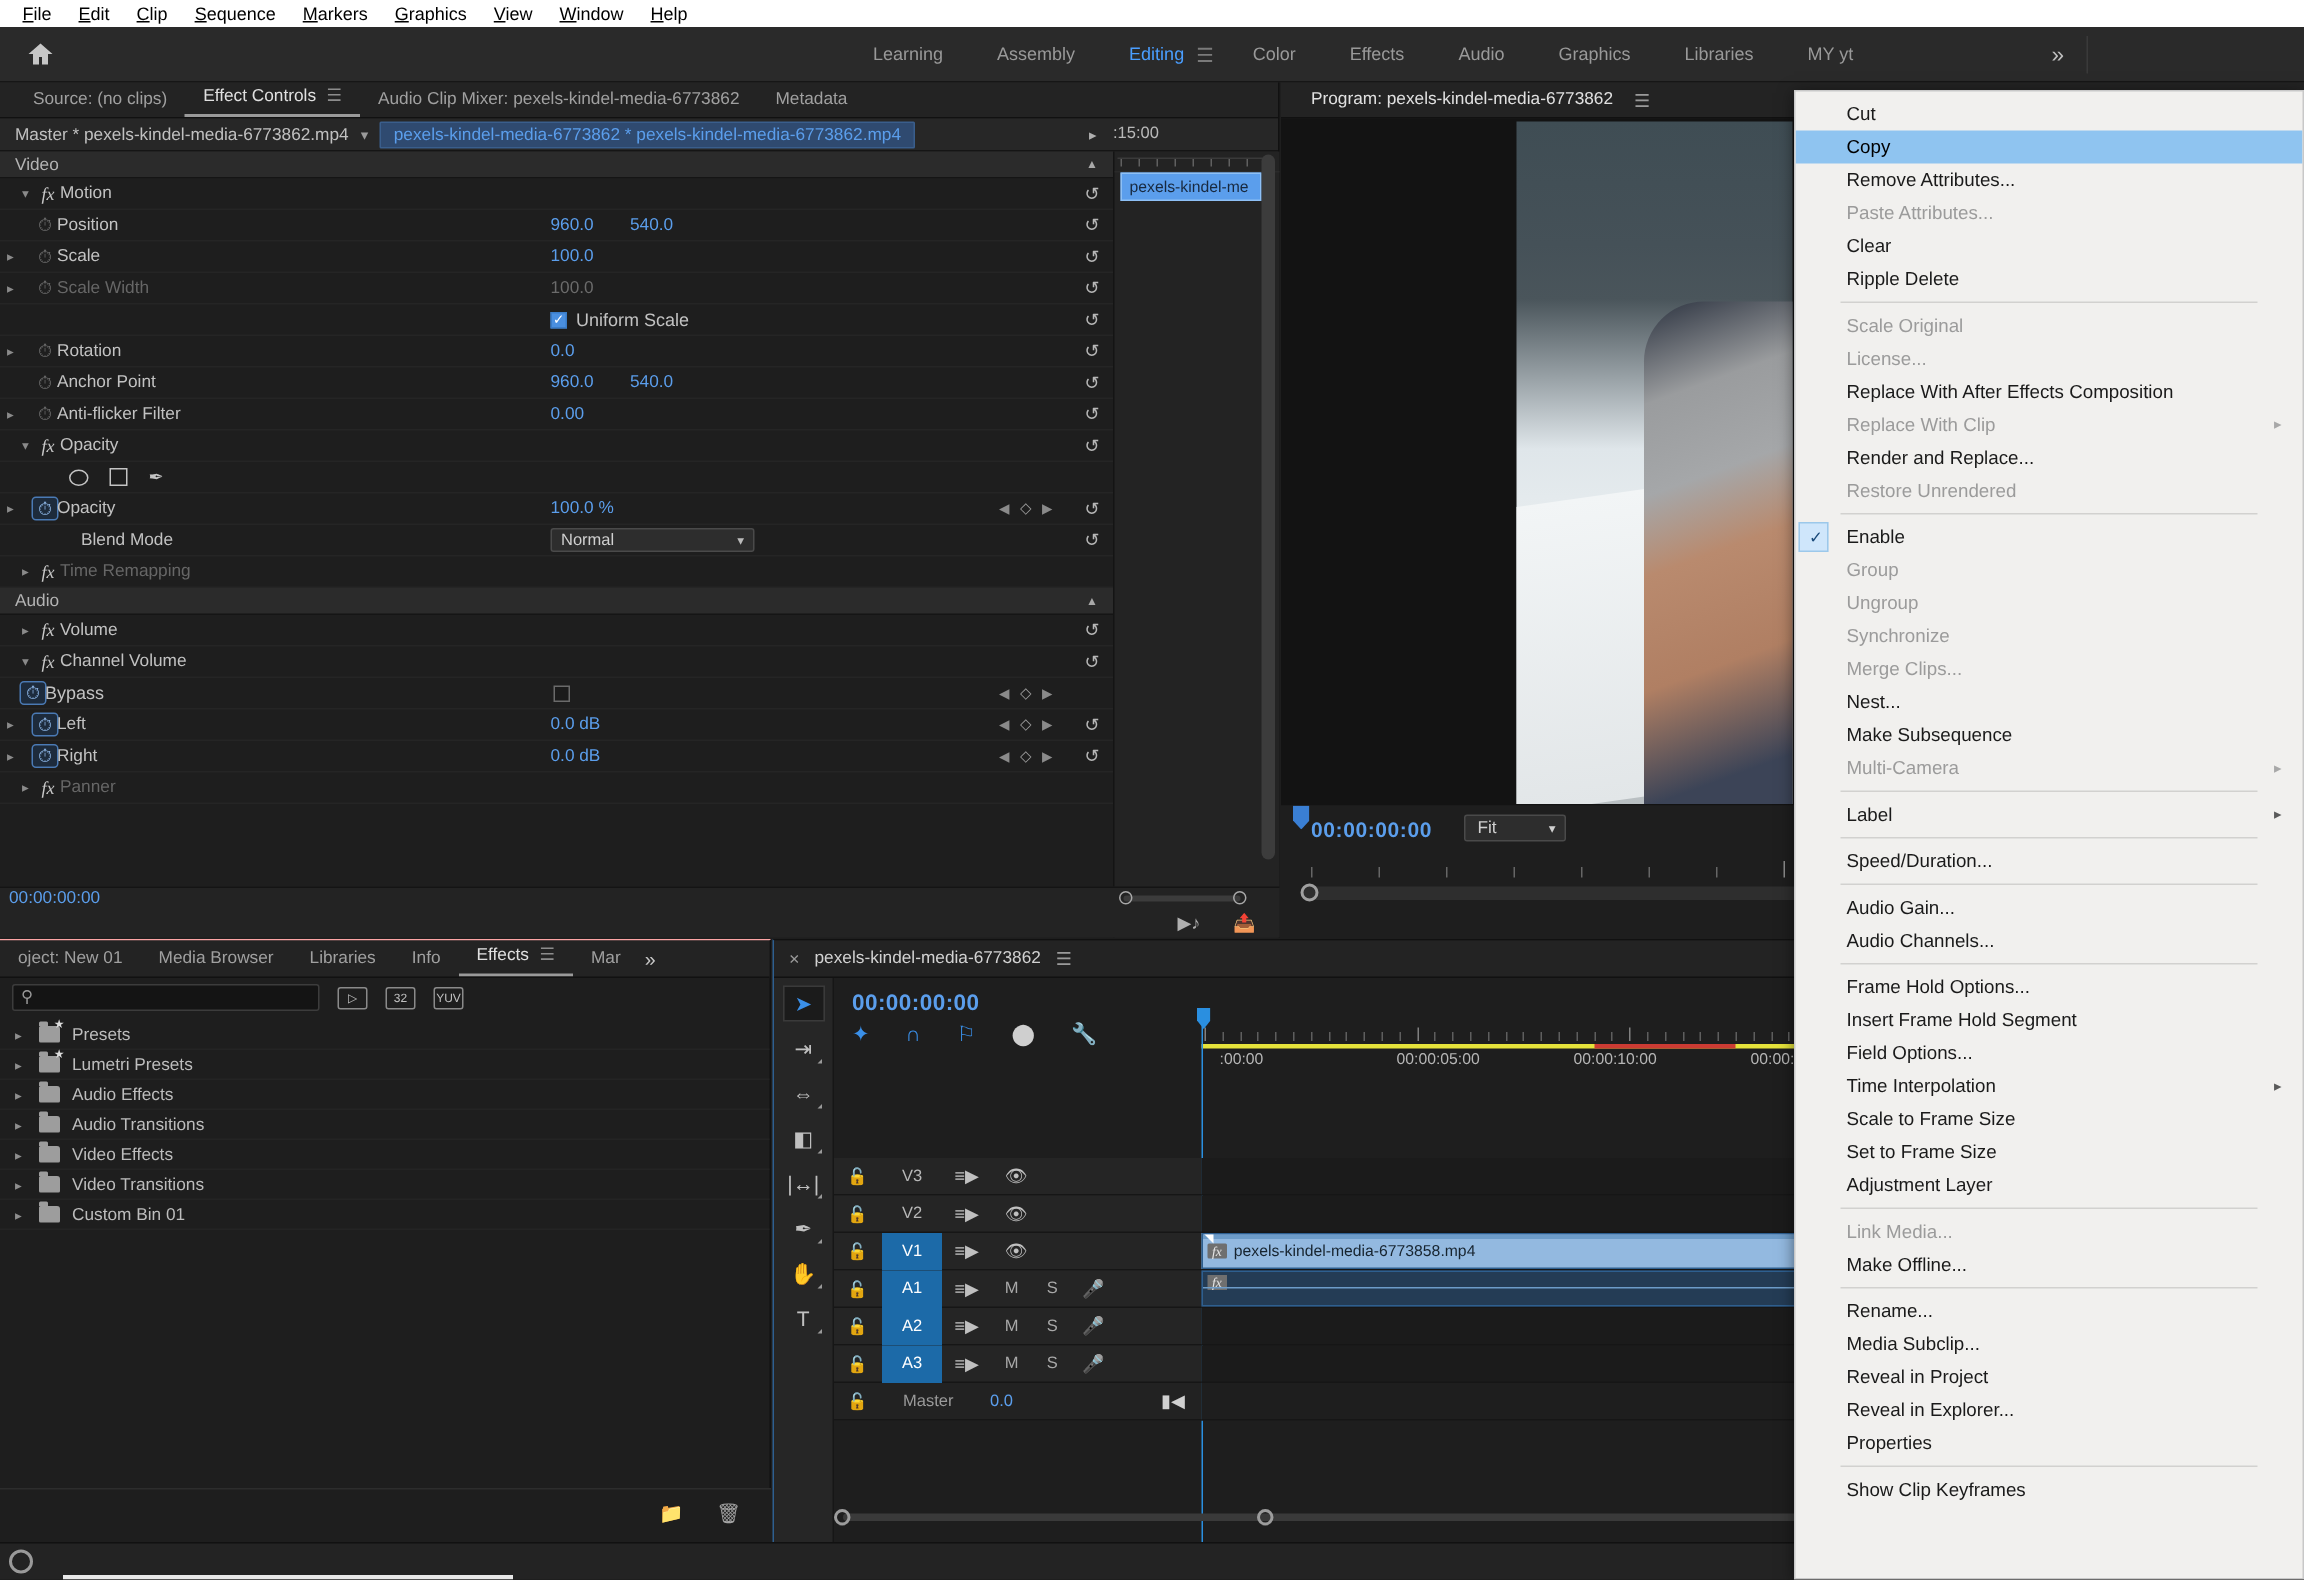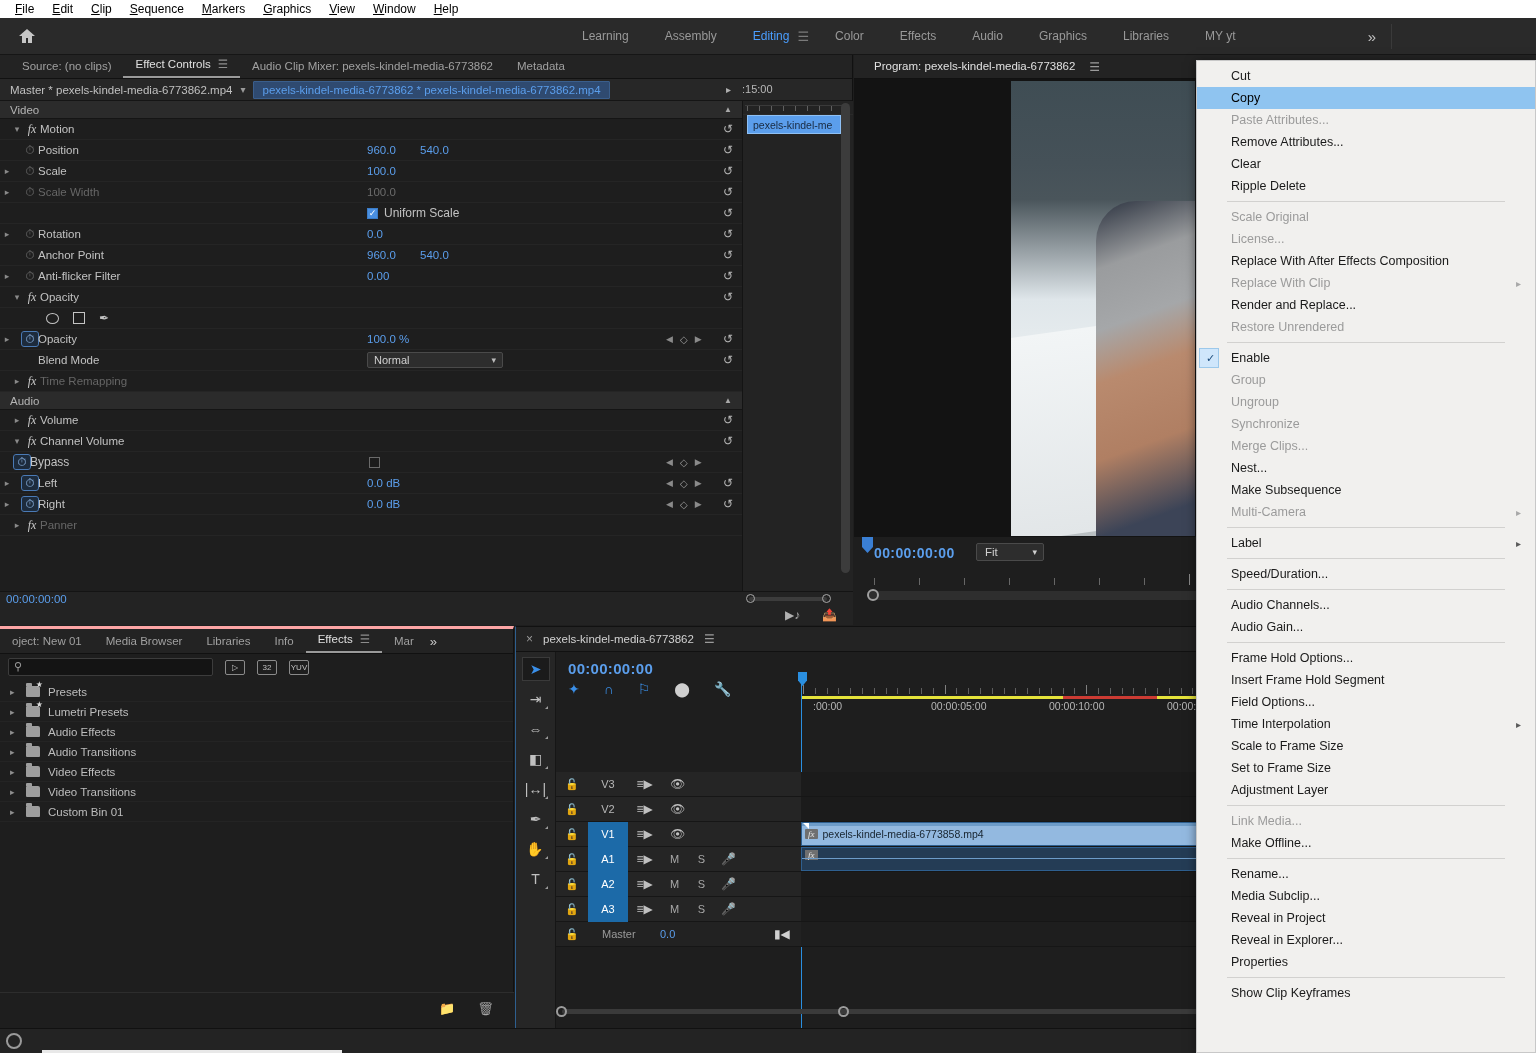--- a/index.html
+++ b/index.html
@@ -88,21 +88,21 @@
   .p-name.dim { color:#666; }
   .p-val { position:absolute; left:367px; color:#5b9eec; }
   .p-val2 { position:absolute; left:420px; color:#5b9eec; }
   .p-val.dim { color:#6b6b6b; }
   .p-unit { color:#5b9eec; }
   .reset-ic { position:absolute; left:723px; color:#b6b6b6; font-size:12px; }
   .kfnav { position:absolute; left:666px; display:flex; align-items:center; gap:7px; color:#8a8a8a; font-size:9px;}
   .kf-diamond { font-size:10px; color:#9a9a9a;}
 
   .indent1 { padding-left:10px; }
-  .indent3 { padding-left:38px; }
+  .indent3 { padding-left:16px;margin-left:38px; }
 
   .checkrow { height:21px; display:flex; align-items:center; position:relative; border-bottom:1px solid #252525;}
   .cb {
     width:11px; height:11px; background:#4a8fe0; border:1px solid #3a7cc8;
     display:inline-flex; align-items:center; justify-content:center;
     color:#fff; font-size:9px; margin-right:6px;
   }
   .cb.empty { background:#1b1b1b; border:1px solid #6a6a6a; }
   .masktools { height:21px; display:flex; align-items:center; gap:14px; padding-left:46px; border-bottom:1px solid #252525;}
   .mt-ellipse { width:13px; height:11px; border:1.5px solid #c4c4c4; border-radius:50%;}
@@ -190,21 +190,21 @@
   .prog-ruler { position:absolute; left:14px; top:34px; right:0; height:16px; }
   .prog-ruler .tick { position:absolute; top:7px; width:1px; height:7px; background:#666; }
   .prog-ruler .tickmaj { position:absolute; top:3px; width:1px; height:11px; background:#8a8a8a; }
   .prog-phead { position:absolute; left:8px; top:0; width:11px; height:16px; background:#3a7fd4; clip-path:polygon(0 0,100% 0,100% 62%,50% 100%,0 62%);}
   .prog-sbar { position:absolute; left:14px; top:54px; width:1170px; height:9px; background:#2e2e2e; border-radius:4px;}
   .prog-sknob { position:absolute; left:13px; top:52px; width:12px; height:12px; border:2px solid #a0a0a0; border-radius:50%;}
 
   
   .fxpanel {
     position:absolute; left:0; top:626px; width:514px; height:402px;
-    background:#1e1e1e; border-right:1px solid #111; border-top:3px solid #fca5a5;
+    background:#1e1e1e; border-right:1px solid #111; border-top:1px solid #fca5a5;
   }
   .fx-tabs { height:25px; background:#232323; display:flex; align-items:flex-end; border-bottom:1px solid #111; overflow:hidden;}
   .fx-search-row { height:26px; display:flex; align-items:center; padding:0 8px; gap:12px; }
   .fx-search {
     position:relative; width:205px; height:18px; background:#141414;
     border:1px solid #3c3c3c; border-radius:2px;
   }
   .fx-search .mag { position:absolute; left:5px; top:1px; color:#999; font-size:11px;}
   .fx-search input {
     position:absolute; left:22px; top:0; width:178px; height:16px; background:transparent;
@@ -887,25 +887,25 @@
     <div class="taskbar-hint"></div>
   </div>
 
   <div class="ctxmenu" id="ctxmenu">
       <div class="ctxitem">
         <span>Cut</span>
       </div>
       <div class="ctxitem sel">
         <span>Copy</span>
       </div>
+      <div class="ctxitem">
+        <span>Remove Attributes...</span>
+      </div>
       <div class="ctxitem disabled">
         <span>Paste Attributes...</span>
-      </div>
-      <div class="ctxitem">
-        <span>Remove Attributes...</span>
       </div>
       <div class="ctxitem">
         <span>Clear</span>
       </div>
       <div class="ctxitem">
         <span>Ripple Delete</span>
       </div>
       <div class="ctxsep"></div>
       <div class="ctxitem disabled">
         <span>Scale Original</span>
@@ -958,24 +958,24 @@
       <div class="ctxitem">
         <span>Label</span>
         <span class="submark">▸</span>
       </div>
       <div class="ctxsep"></div>
       <div class="ctxitem">
         <span>Speed/Duration...</span>
       </div>
       <div class="ctxsep"></div>
       <div class="ctxitem">
+        <span>Audio Gain...</span>
+      </div>
+      <div class="ctxitem">
         <span>Audio Channels...</span>
-      </div>
-      <div class="ctxitem">
-        <span>Audio Gain...</span>
       </div>
       <div class="ctxsep"></div>
       <div class="ctxitem">
         <span>Frame Hold Options...</span>
       </div>
       <div class="ctxitem">
         <span>Insert Frame Hold Segment</span>
       </div>
       <div class="ctxitem">
         <span>Field Options...</span>

